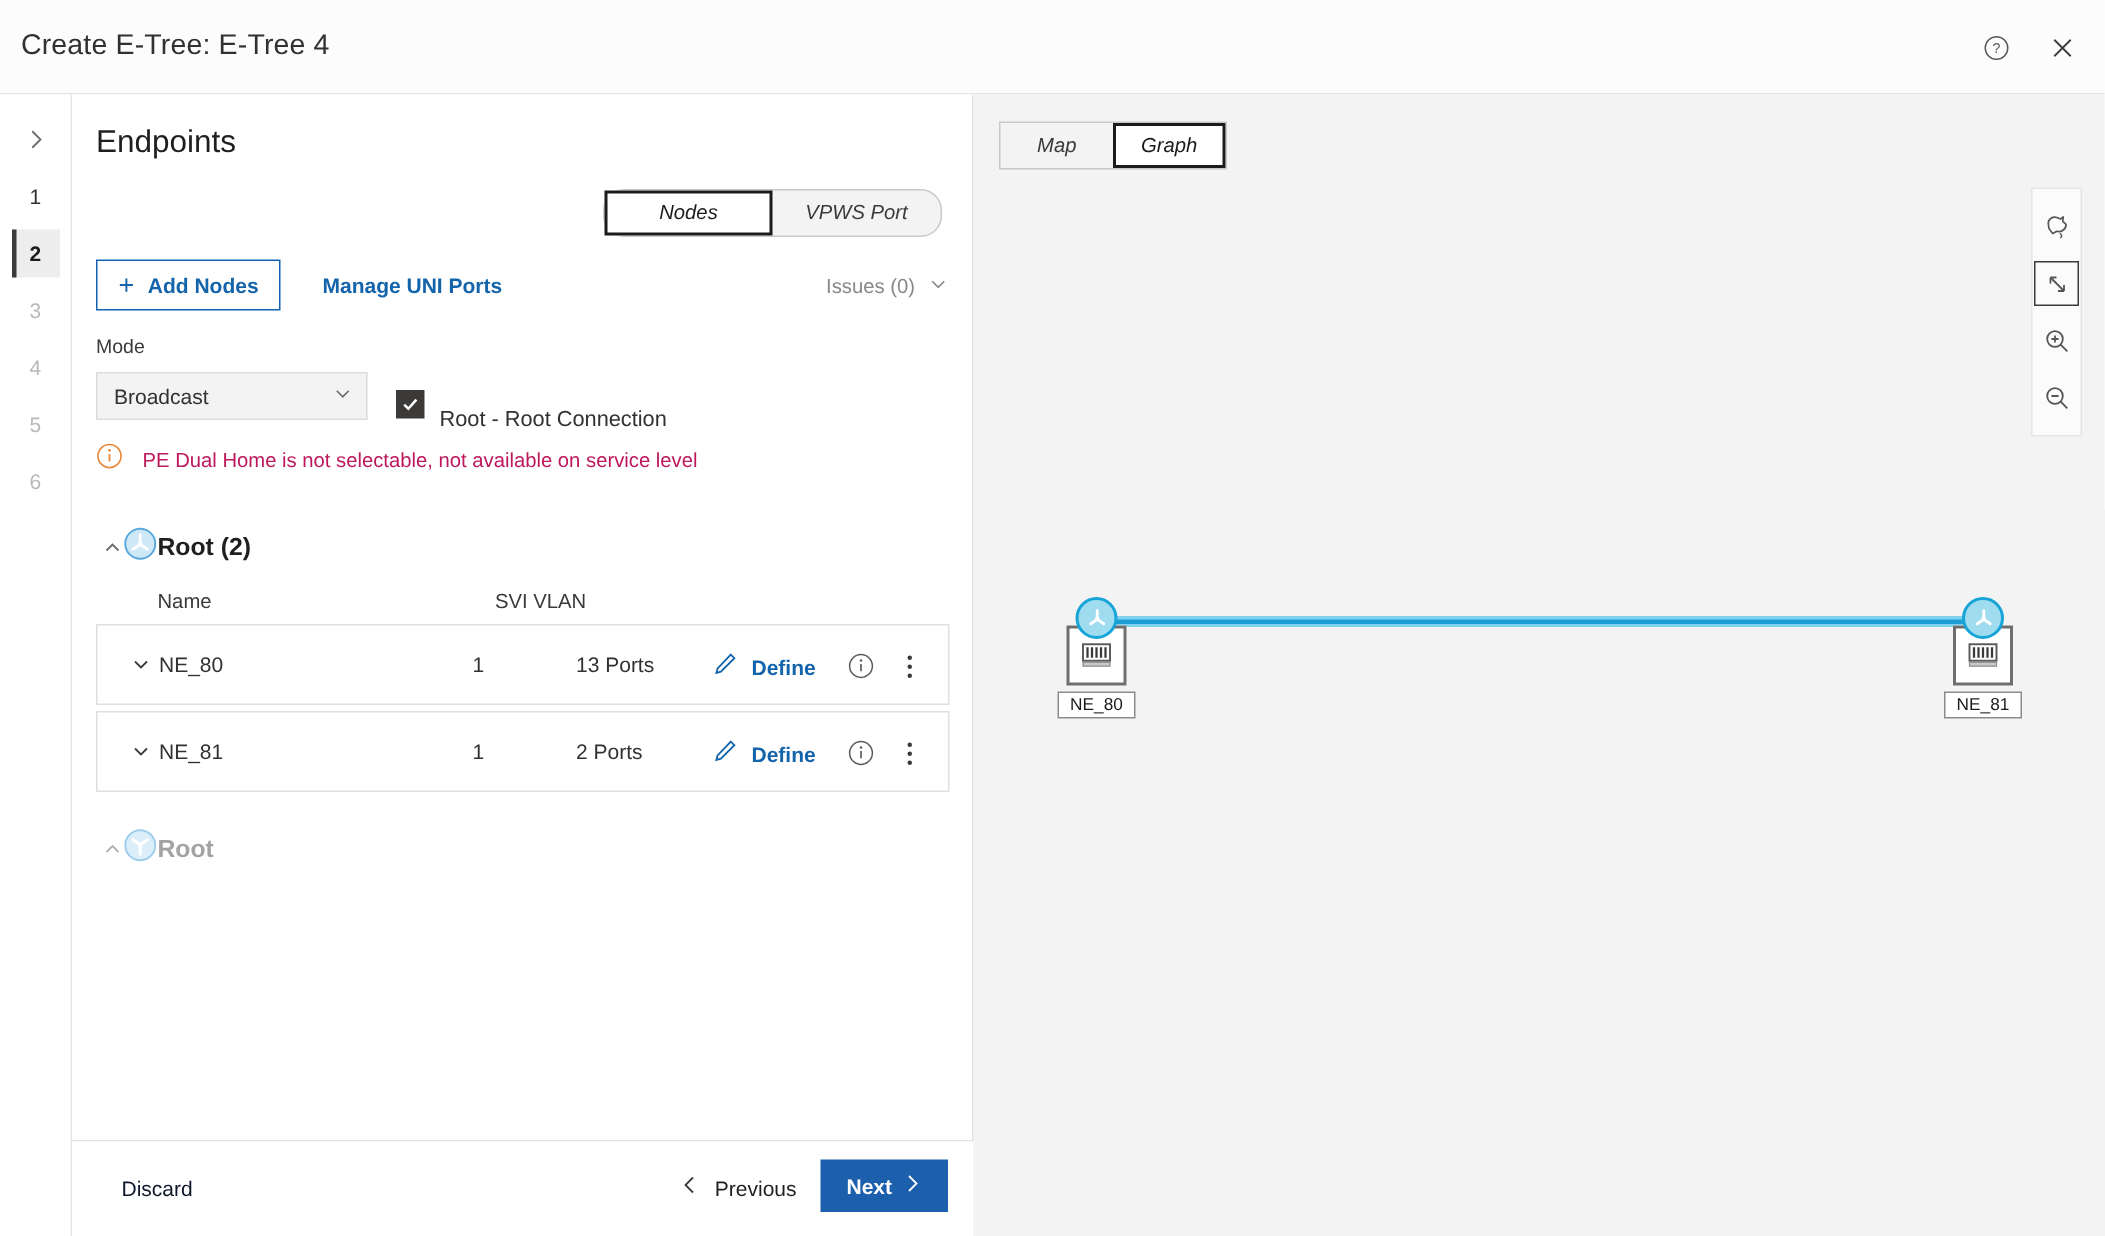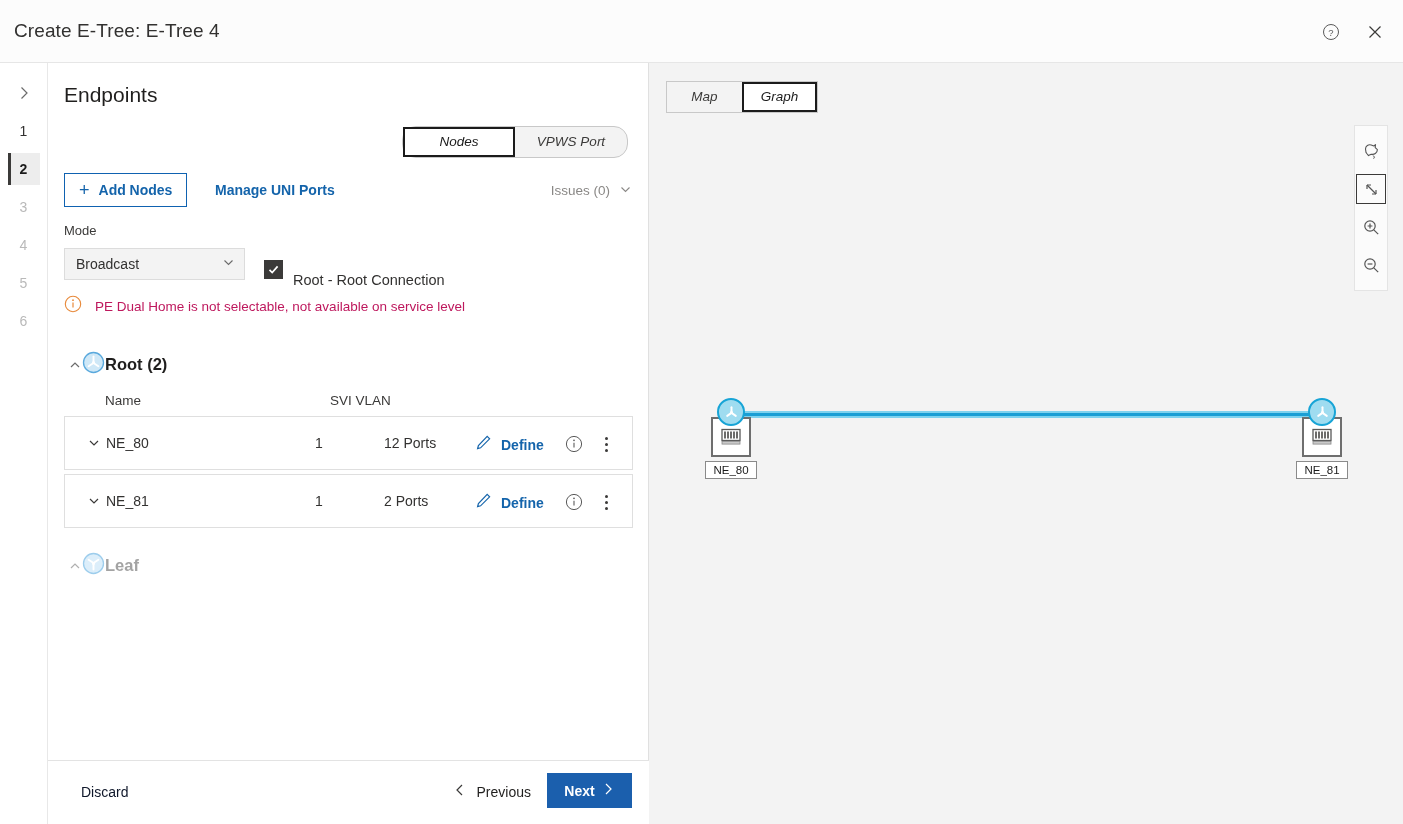--- a/index.html
+++ b/index.html
@@ -383,21 +383,21 @@
   </div>
 
   <div class="row r1">
     <span class="row-caret">
       <svg width="14" height="14" viewBox="0 0 14 14">
           <path d="M3 5 L7 9 L11 5" fill="none" stroke="#3b3a39" stroke-width="1.2"></path>
         </svg>
     </span>
     <span class="row-name">NE_80</span>
     <span class="row-vlan">1</span>
-    <span class="row-ports">12 Ports</span>
+    <span class="row-ports">13 Ports</span>
     <span class="row-define">
       <span>
         <svg width="17" height="17" viewBox="0 0 17 17">
             <path d="M12.2 2.4 L14.6 4.8 L5.6 13.8 L2.6 14.6 L3.4 11.6 Z" fill="none" stroke="#1464ab" stroke-width="1.2"></path>
           </svg>
       </span>
       <span class="define-text">Define</span>
     </span>
     <span class="row-info">
       <svg width="18" height="18" viewBox="0 0 18 18">
@@ -454,21 +454,21 @@
       <svg width="23" height="23" viewBox="0 0 23 23">
         <circle cx="11.5" cy="11.5" r="10" fill="#dceefa" stroke="#9dcdec" stroke-width="1.3"></circle>
         <g stroke="#ffffff" stroke-width="1.9" stroke-linecap="round" fill="none">
           <path d="M11.5 12 L11.5 17.5"></path>
             <path d="M11.5 11 L6.6 7.8"></path>
             <path d="M11.5 11 L16.4 7.8"></path>
         </g>
         <circle cx="11.5" cy="11.5" r="1.5" fill="#ffffff"></circle>
       </svg>
     </span>
-    <span class="grp-title">Leaf</span>
+    <span class="grp-title">Root</span>
   </div>
 
   <div class="footer-sep"></div>
   <div class="footer">
     <div class="discard">Discard</div>
     <div class="previous">
       <span>
         <svg width="14" height="14" viewBox="0 0 14 14">
             <path d="M9 2 L4 7 L9 12" fill="none" stroke="#3b3a39" stroke-width="1.2"></path>
           </svg>

